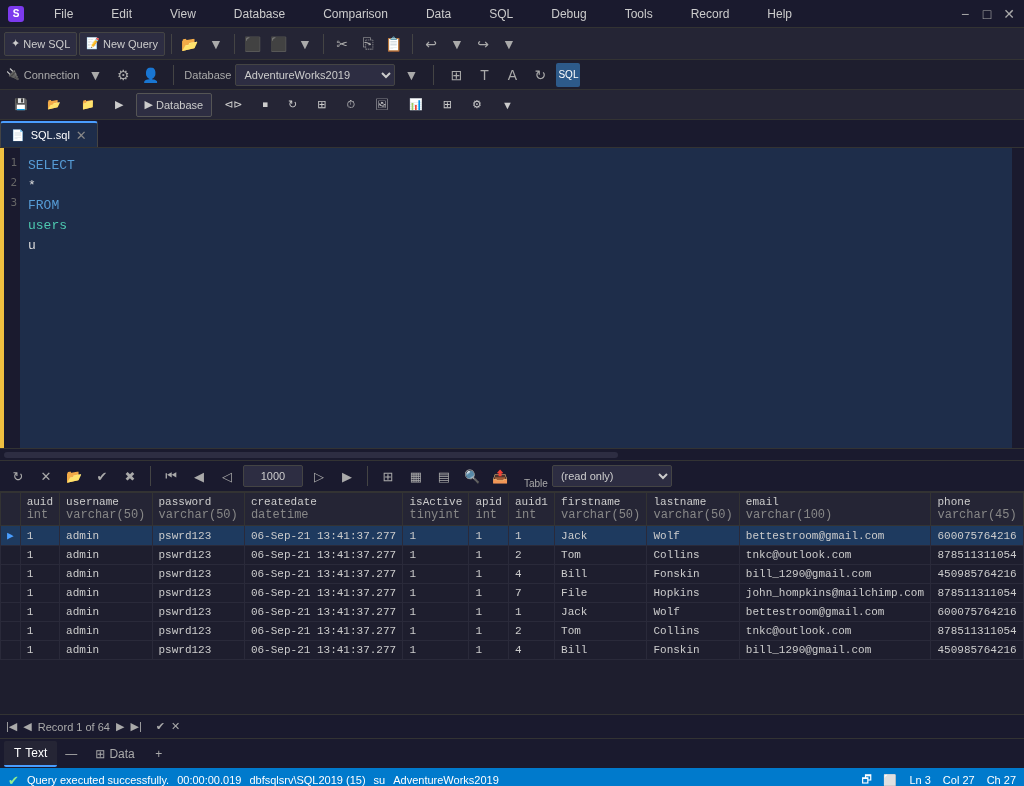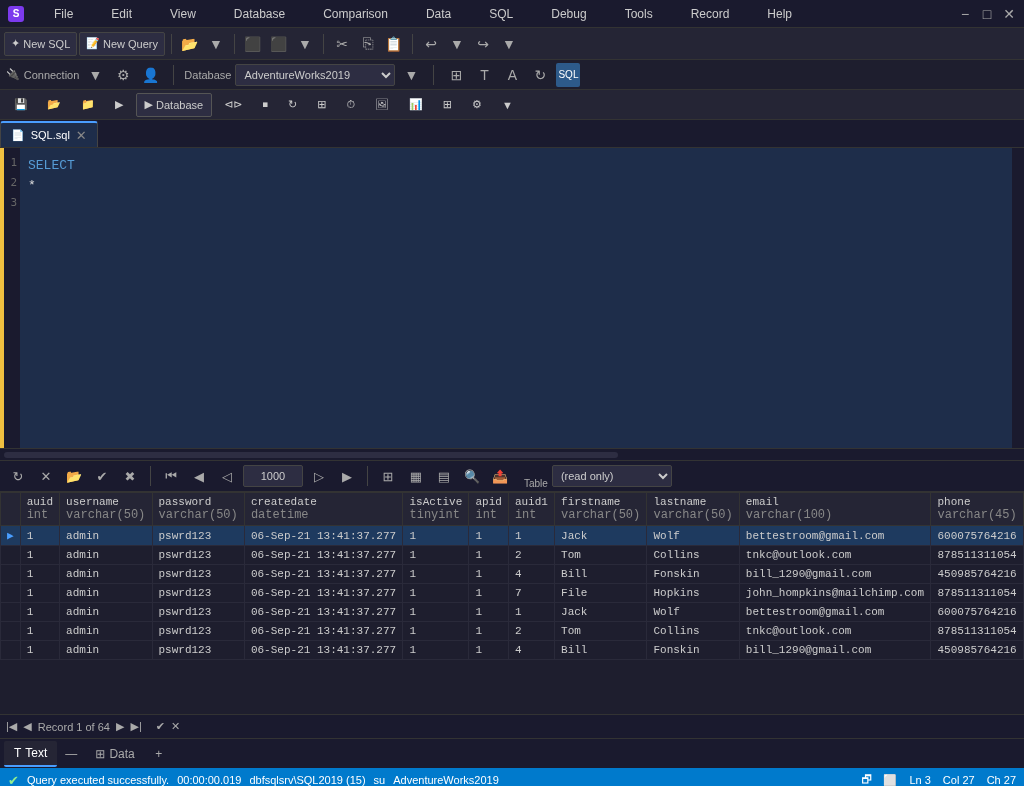--- a/index.html
+++ b/index.html
@@ -183,20 +183,26 @@
       <div style="width:4px; background:#f0c040;"></div>
       <div style="width:16px; background:#1a1a2e; display:flex; flex-direction:column; padding-top:8px;">
         <div style="height:20px; color:#666; font-size:11px; text-align:right; padding-right:3px; font-family:Consolas,monospace;">1</div>
         <div style="height:20px; color:#666; font-size:11px; text-align:right; padding-right:3px; font-family:Consolas,monospace;">2</div>
         <div style="height:20px; color:#666; font-size:11px; text-align:right; padding-right:3px; font-family:Consolas,monospace;">3</div>
       </div>
       <div style="flex:1; padding:8px 8px; font-family:Consolas,'Courier New',monospace; font-size:13px; line-height:20px;">
         <div class="editor-line">
           <span class="kw-blue">SELECT</span>
           <span class="kw-white"> *</span>
+        </div>
+        <div class="editor-line">
+          <span class="kw-blue">FROM</span>
+          <span class="kw-white"> </span>
+          <span class="kw-table">users</span>
+          <span class="kw-white"> u</span>
         </div>
       </div>
       <div style="width:12px; background:#1a1a2e;"></div>
     </div>
   </div>
 
   <div style="height:12px; background:#1a1a2e; display:flex; align-items:center; border-top:1px solid #333;">
     <div style="width:60%; height:6px; background:#2d2d42; margin:0 4px; border-radius:3px;"></div>
   </div>
 

